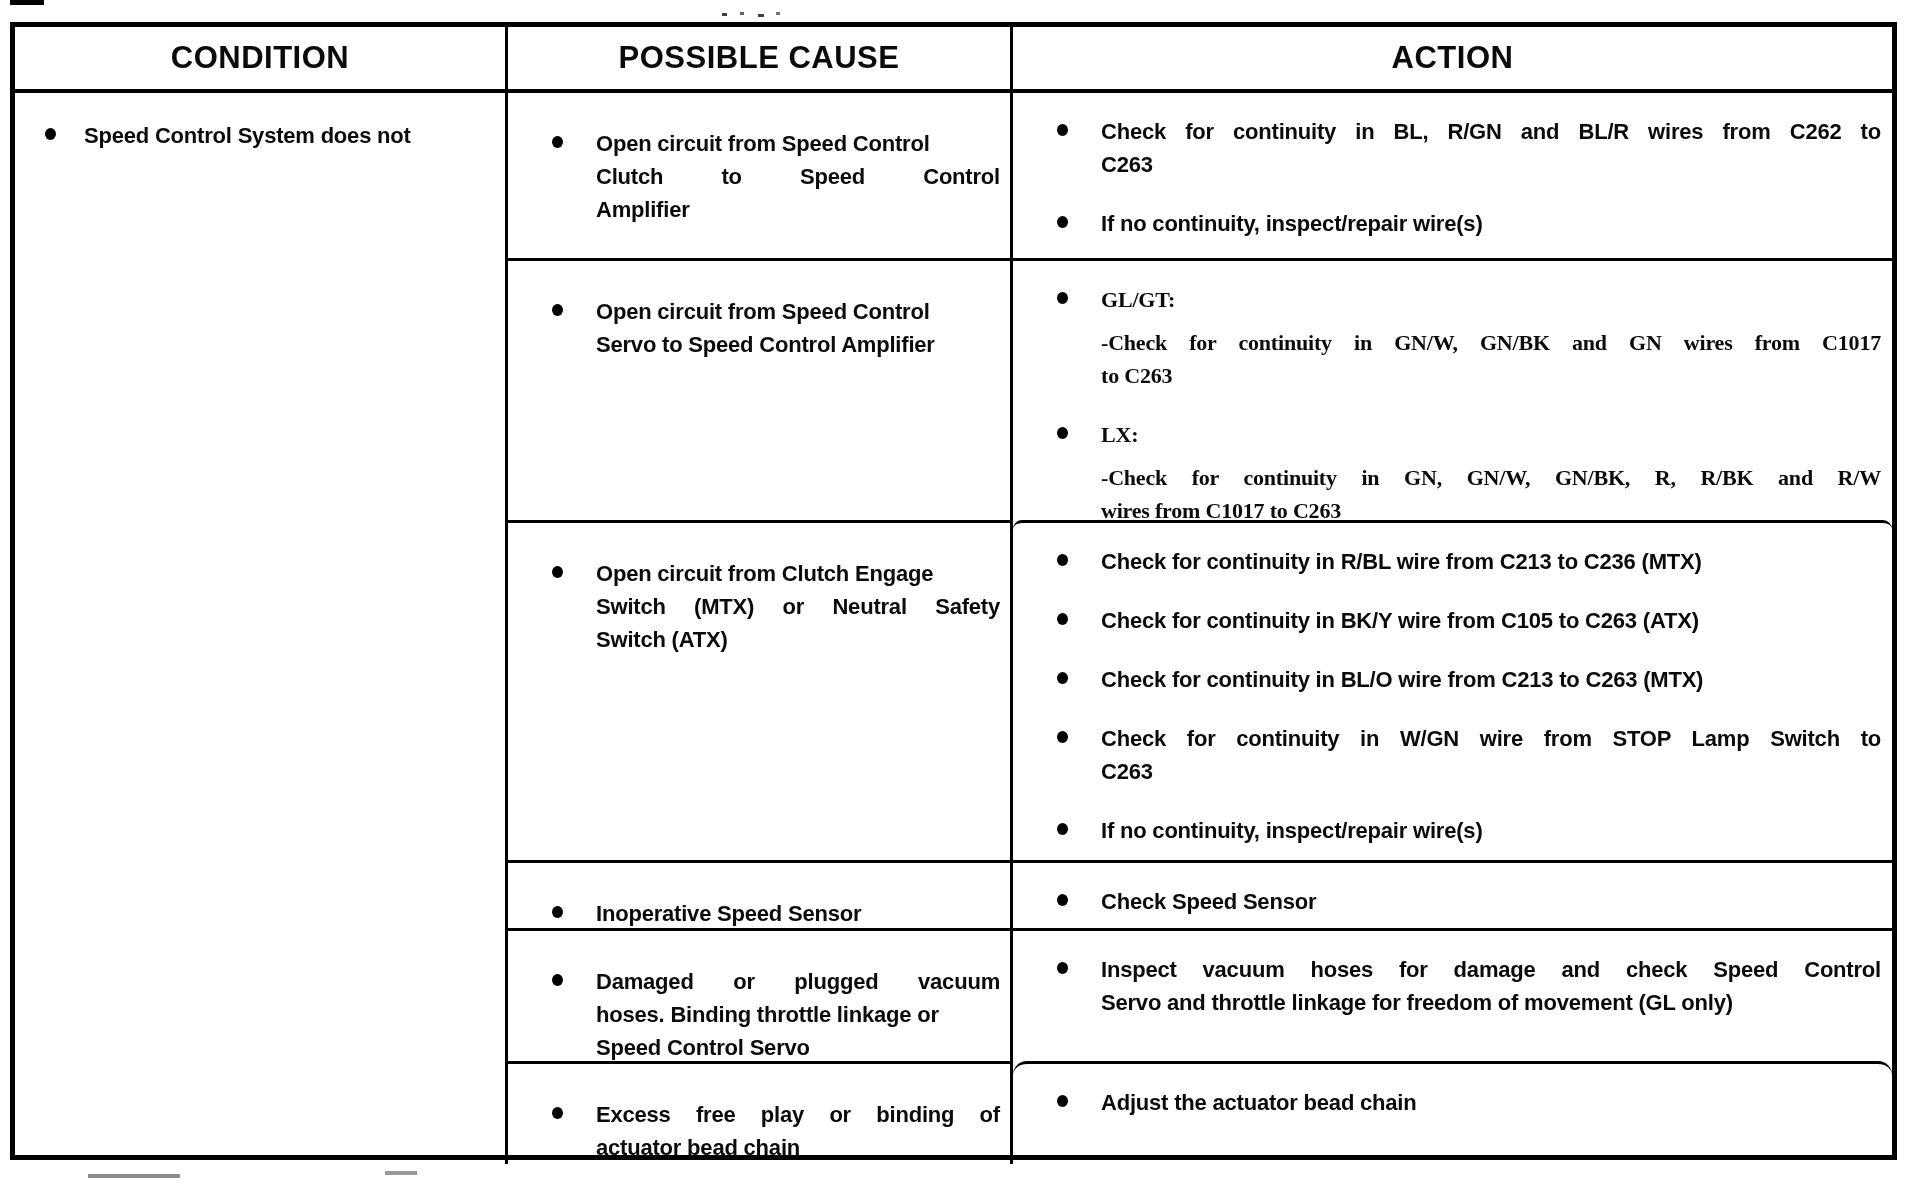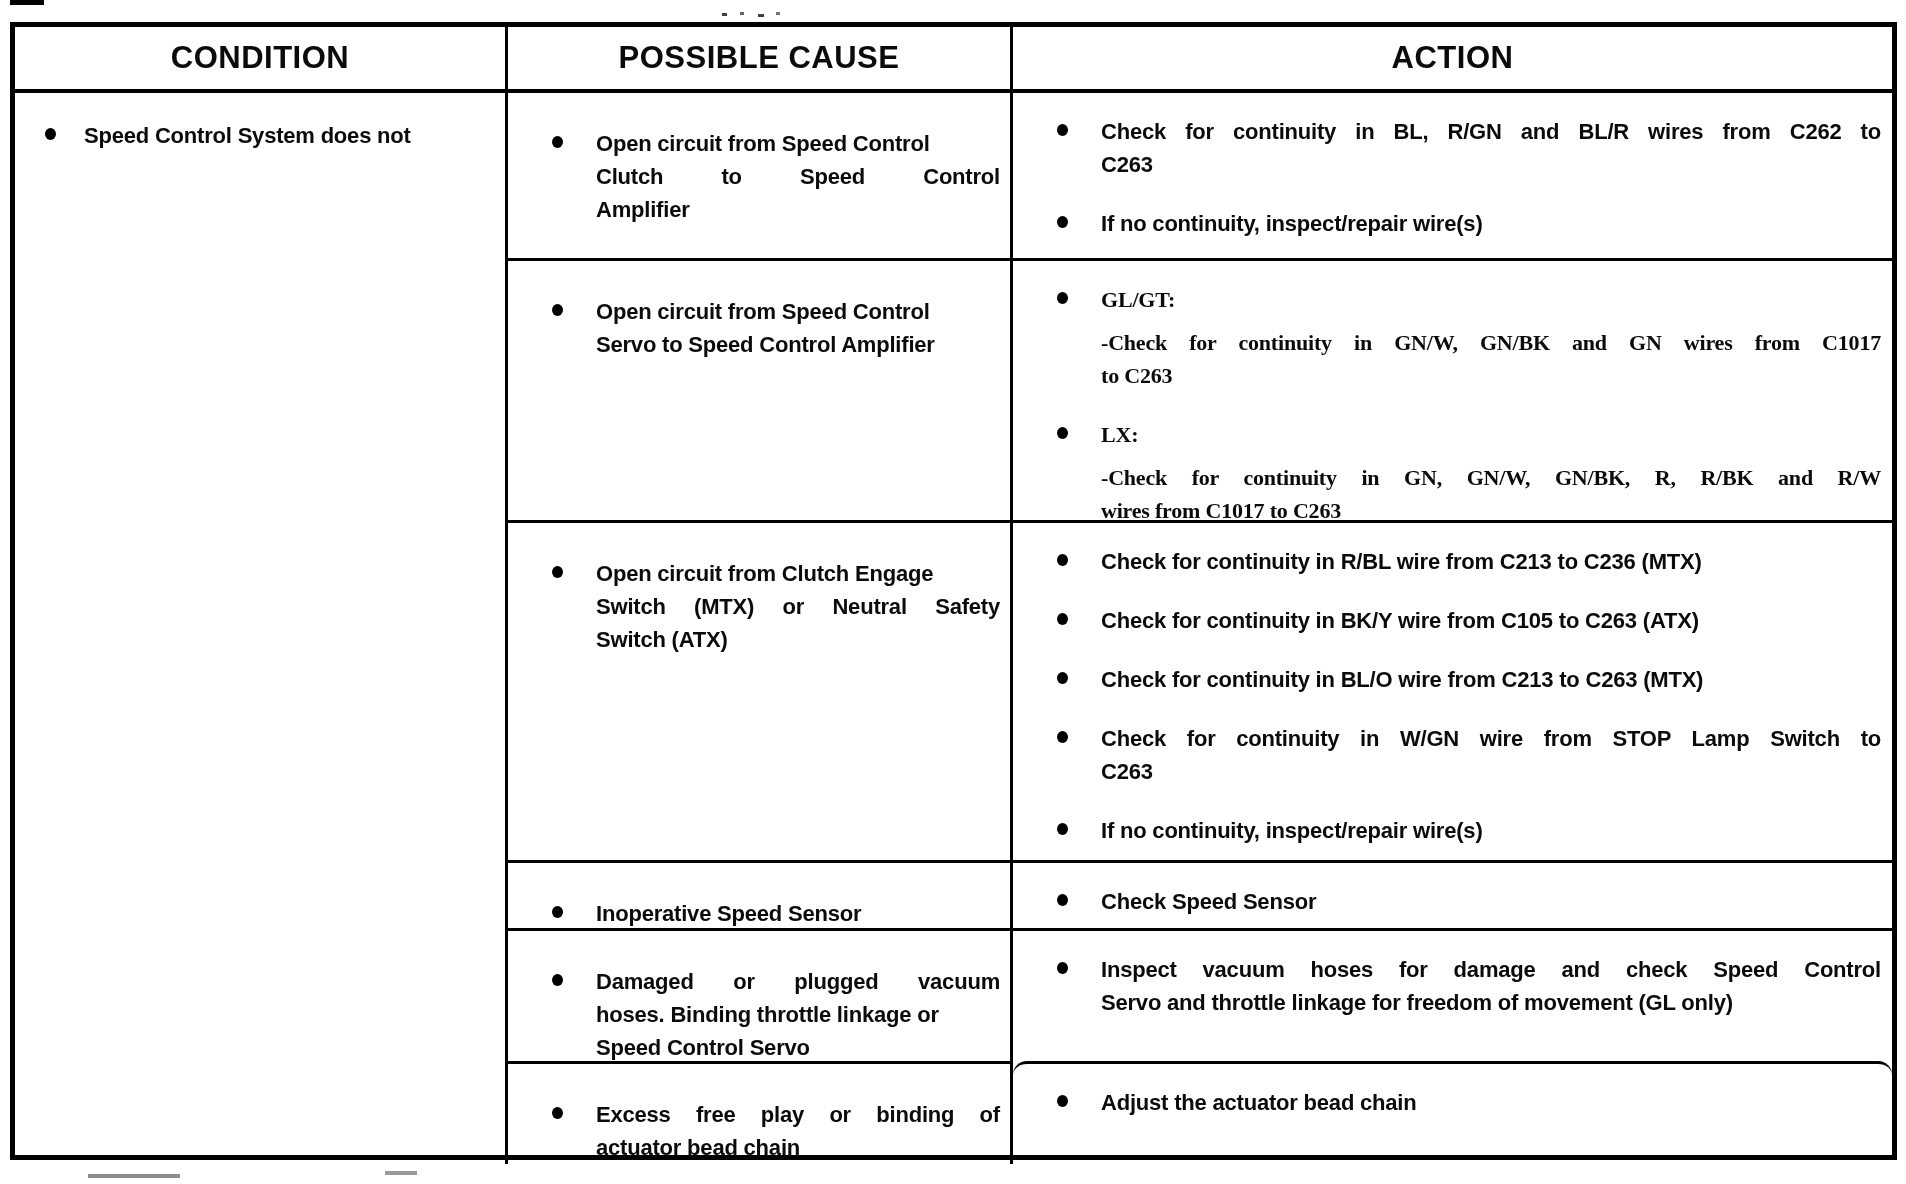--- a/index.html
+++ b/index.html
@@ -157,21 +157,21 @@
     <div class="cell cause-cell vcell sep" style="grid-row:4;">
       <div class="item">
         <span class="dot"></span>
         <div class="txt">
           <div class="line">Open circuit from Clutch Engage</div>
           <div class="line j">Switch (MTX) or Neutral Safety</div>
           <div class="line">Switch (ATX)</div>
         </div>
       </div>
     </div>
-    <div class="cell act-cell sep" style="grid-row:4;">
+    <div class="cell act-cell sep" style="grid-row:4;border-radius:9px;">
       <div class="item">
         <span class="dot"></span>
         <div class="txt">
           <div class="line">Check for continuity in R/BL wire from C213 to C236 (MTX)</div>
         </div>
       </div>
       <div class="item">
         <span class="dot"></span>
         <div class="txt">
           <div class="line">Check for continuity in BK/Y wire from C105 to C263 (ATX)</div>

